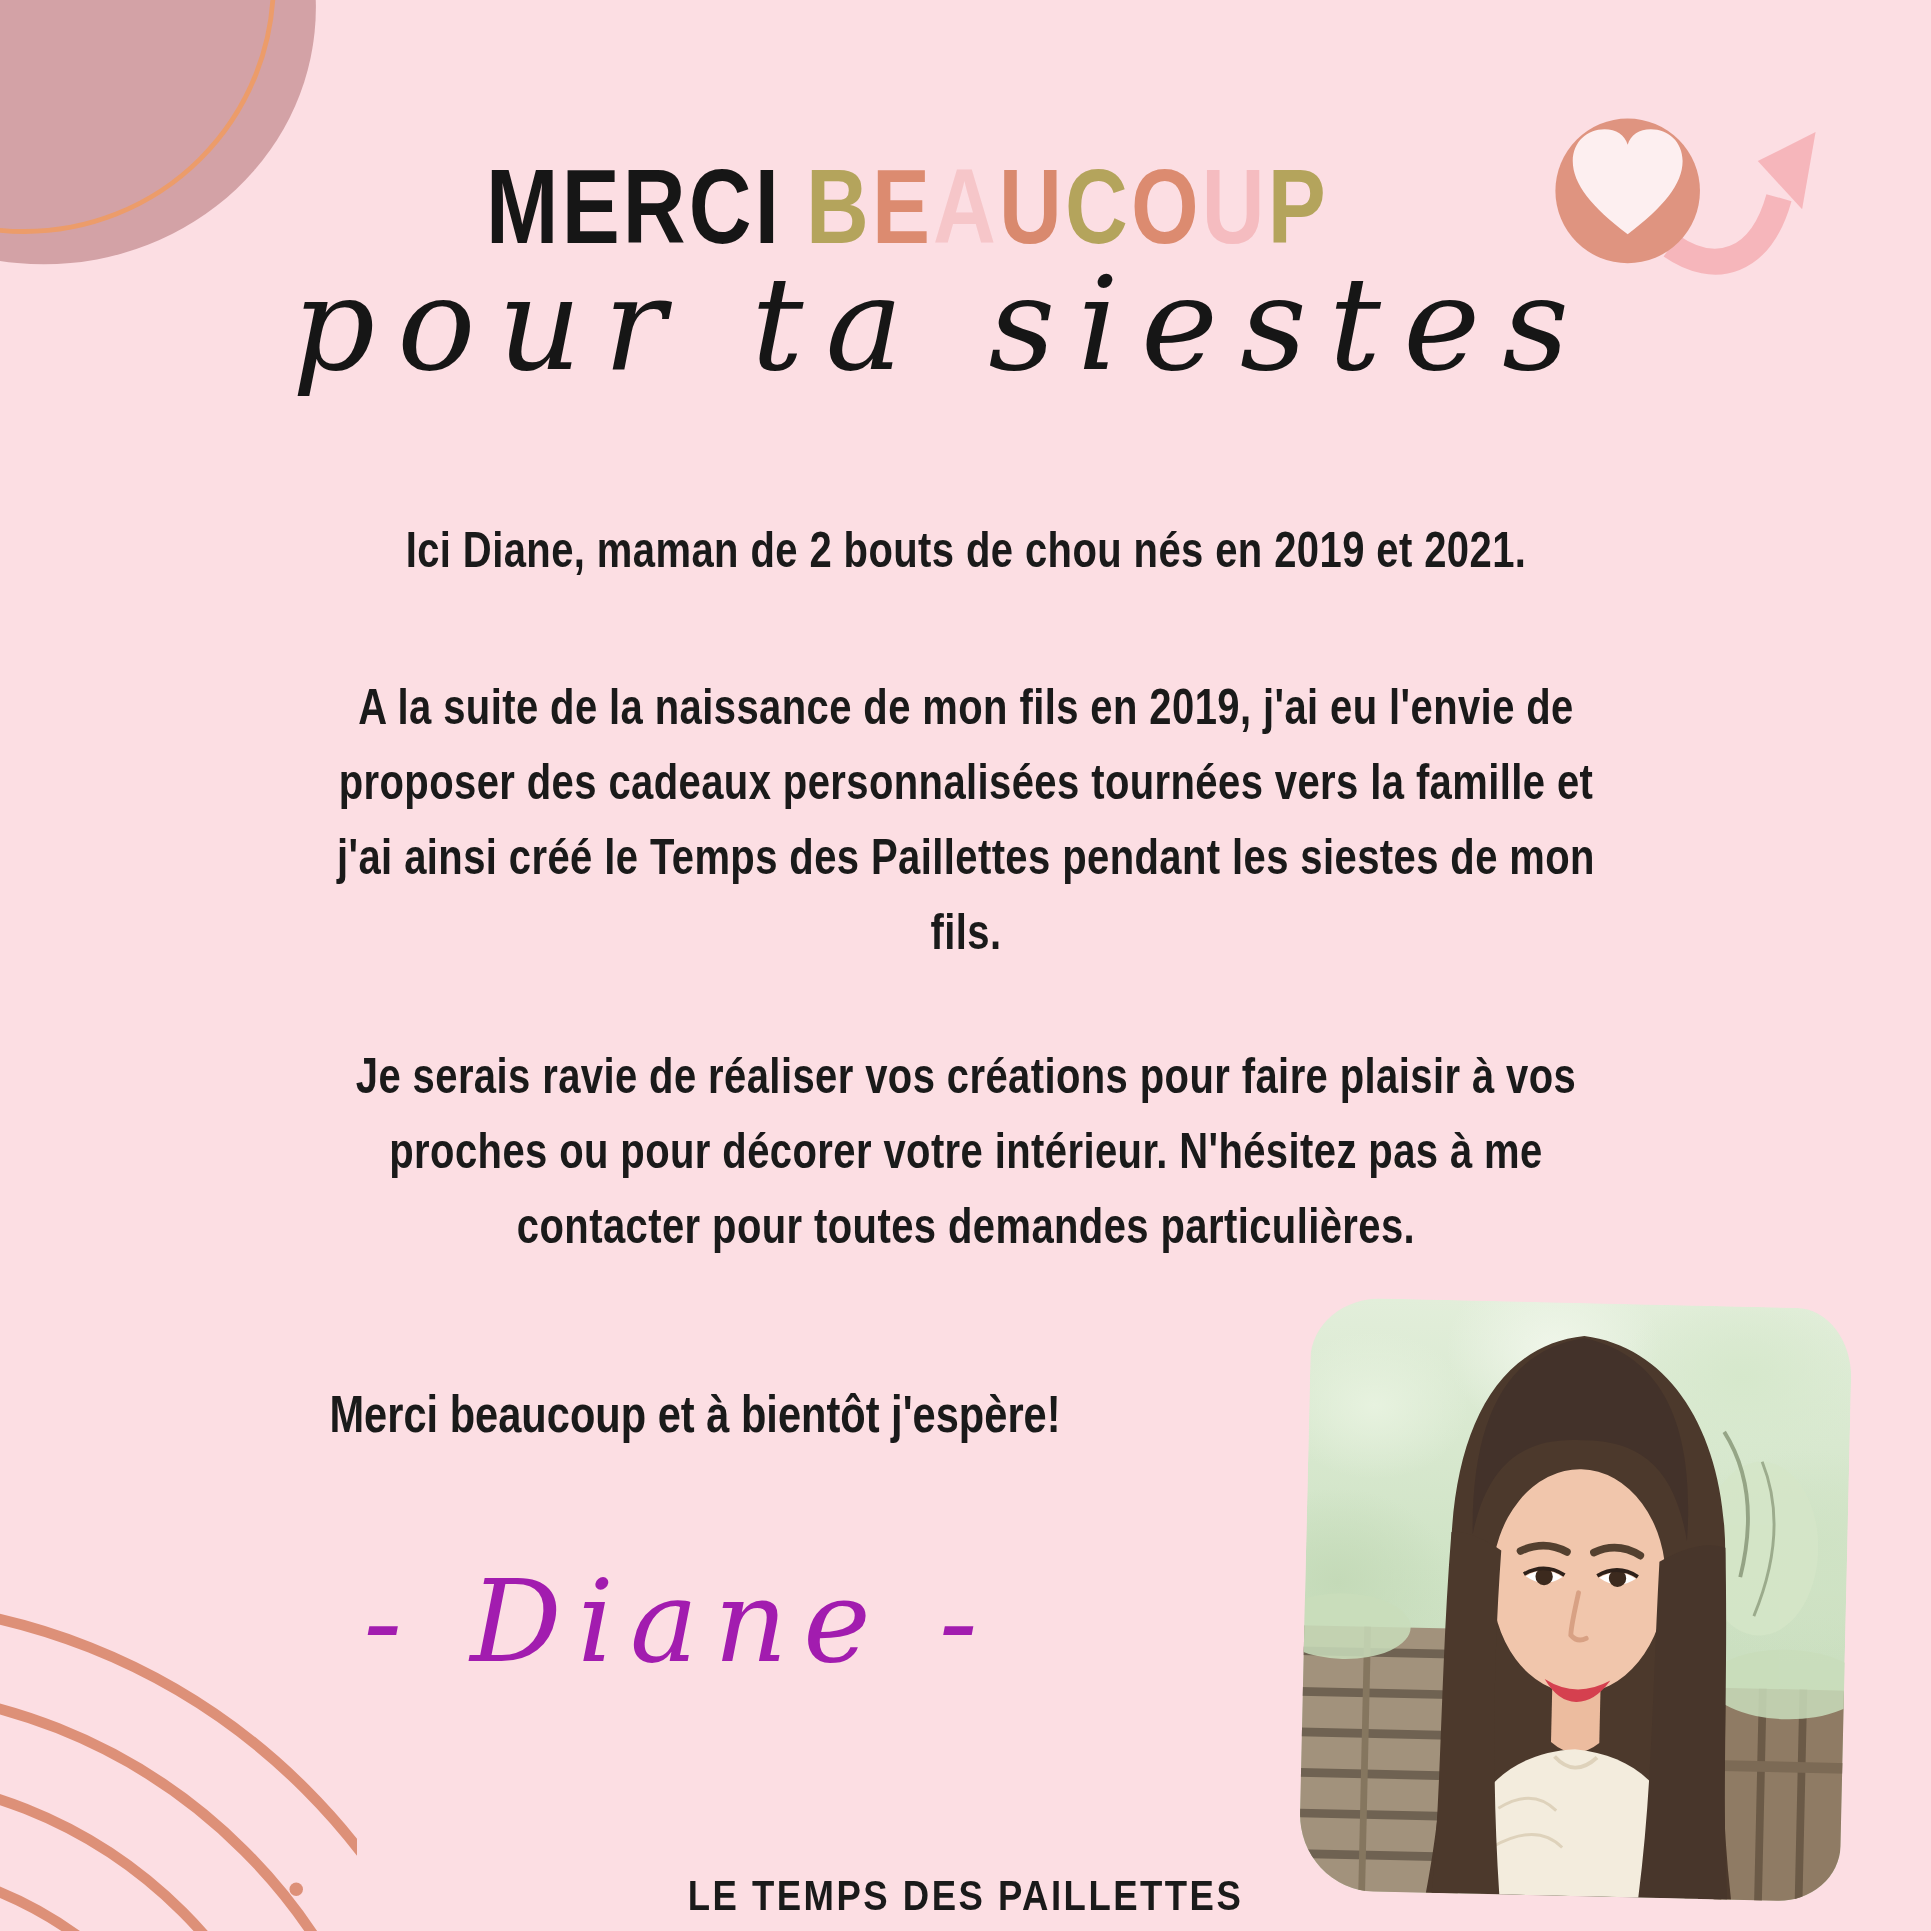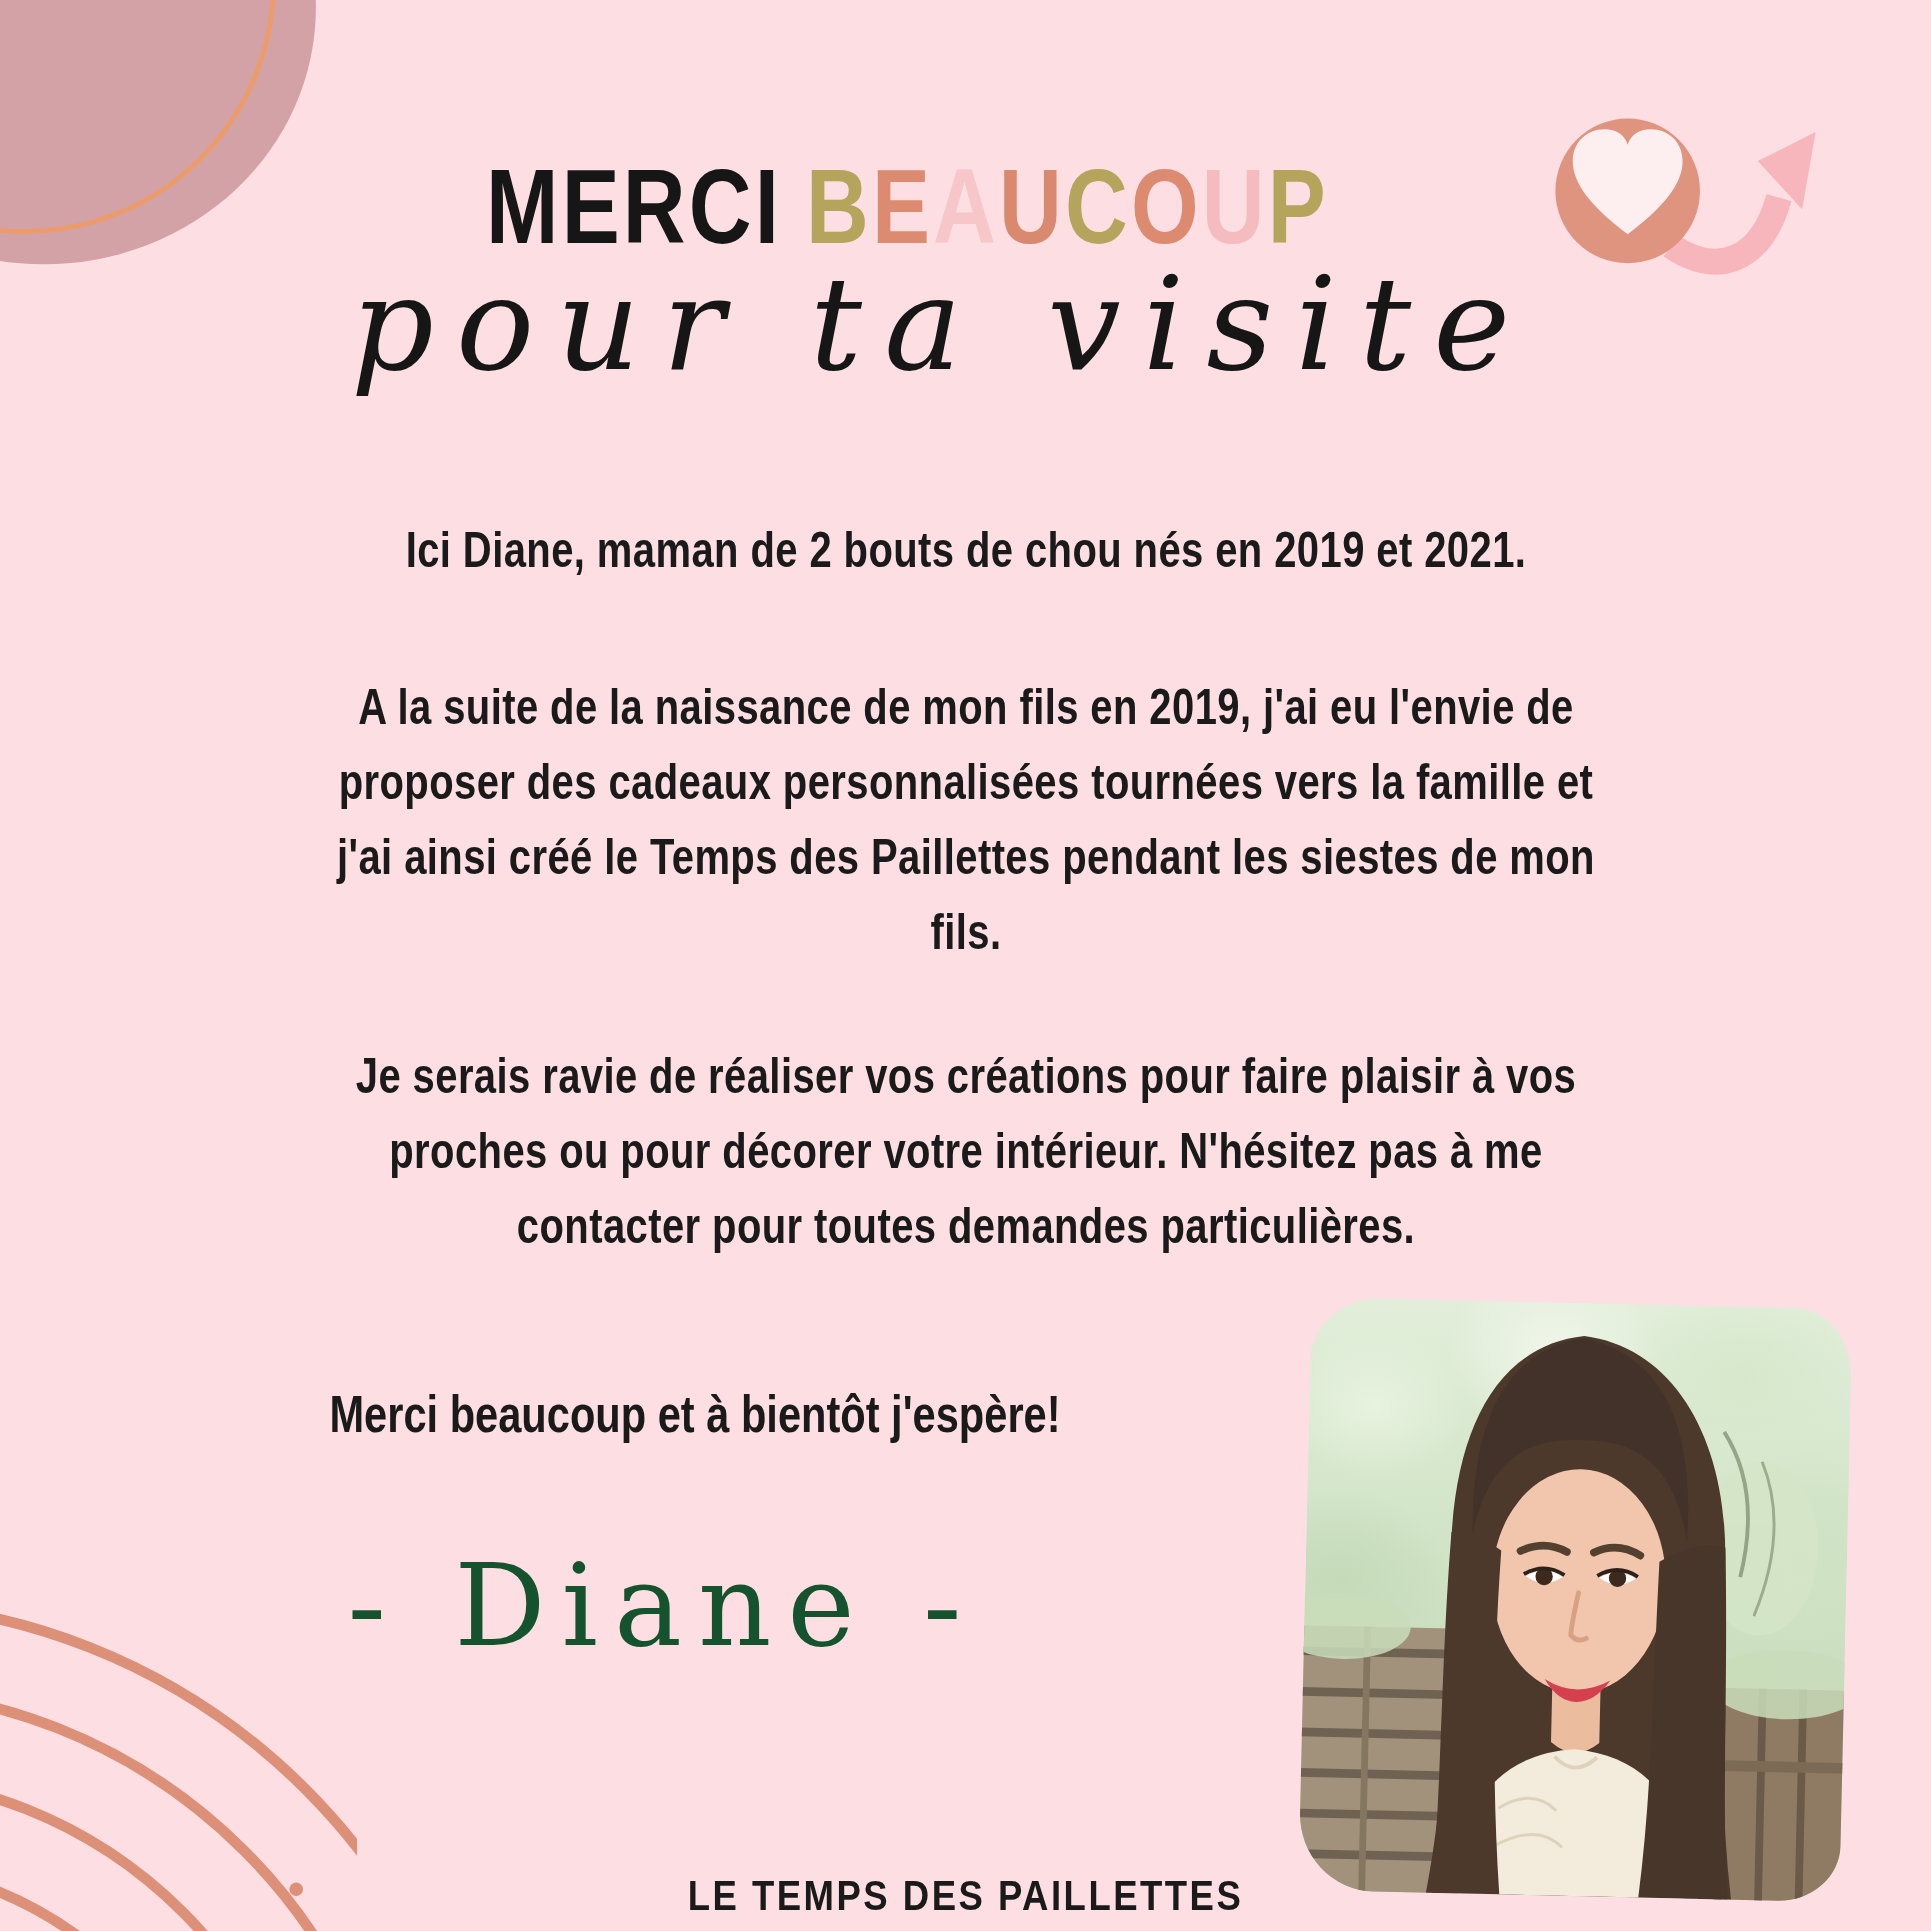--- a/index.html
+++ b/index.html
@@ -40,23 +40,23 @@
   }
   .p1{top:513px;}
   .p2{top:670px;}
   .p3{top:1039px;}
   .closing{
     position:absolute;left:0;top:1377px;width:1390px;margin:0;
     text-align:center;font-weight:bold;font-size:52px;line-height:75px;
     white-space:pre;transform:scaleX(0.80);transform-origin:center top;
   }
   .signature{
-    position:absolute;left:0;top:1533px;width:1325px;margin:0;
-    text-align:center;font-family:"DejaVu Serif", serif;
-    font-size:114px;line-height:145px;letter-spacing:0.14em;color:#14532d;
+    position:absolute;left:0;top:1533px;width:1325px;margin:16px;
+    text-align:center;font-family:"DejaVu Serif", serif;font-style:italic;
+    font-size:114px;line-height:145px;letter-spacing:0.14em;color:#a21caf;
     white-space:nowrap;
   }
   .footer{
     position:absolute;left:0;top:1869px;width:1931px;margin:0;
     text-align:center;font-weight:800;font-size:43px;line-height:52px;
     letter-spacing:2.9px;transform:scaleX(0.85);transform-origin:center top;
     white-space:nowrap;
   }
 
   .photo{
@@ -102,21 +102,21 @@
       <g>
         <circle cx="105" cy="113" r="75" fill="#df9480"></circle>
         <path d="M105,158 C 68,130 48,106 48,82 C48,62 63,49 81,49 C93,49 102,55 105,65
                  C108,55 117,49 129,49 C147,49 162,62 162,82 C162,106 142,130 105,158 Z" fill="#fdeff0"></path>
       </g>
     </svg>
   </div>
 
   <h1 class="title"><span class="t-black">MERCI</span><span class="t-col"><span style="color: rgb(180, 164, 92);">B</span><span style="color: rgb(220, 139, 112);">E</span><span style="color: rgb(246, 198, 201);">A</span><span style="color: rgb(217, 137, 110);">U</span><span style="color: rgb(180, 164, 92);">C</span><span style="color: rgb(220, 139, 112);">O</span><span style="color: rgb(245, 188, 192);">U</span><span style="color: rgb(180, 164, 92);">P</span></span></h1>
 
-  <div class="script">pour ta visite</div>
+  <div class="script">pour ta siestes</div>
 
   <p class="para p1">Ici Diane, maman de 2 bouts de chou nés en 2019 et 2021.</p>
   <p class="para p2">A la suite de la naissance de mon fils en 2019, j'ai eu l'envie de
 proposer des cadeaux personnalisées tournées vers la famille et
 j'ai ainsi créé le Temps des Paillettes pendant les siestes de mon
 fils.</p>
   <p class="para p3">Je serais ravie de réaliser vos créations pour faire plaisir à vos
 proches ou pour décorer votre intérieur. N'hésitez pas à me
 contacter pour toutes demandes particulières.</p>
   <p class="closing">Merci beaucoup et à bientôt j'espère!</p>

